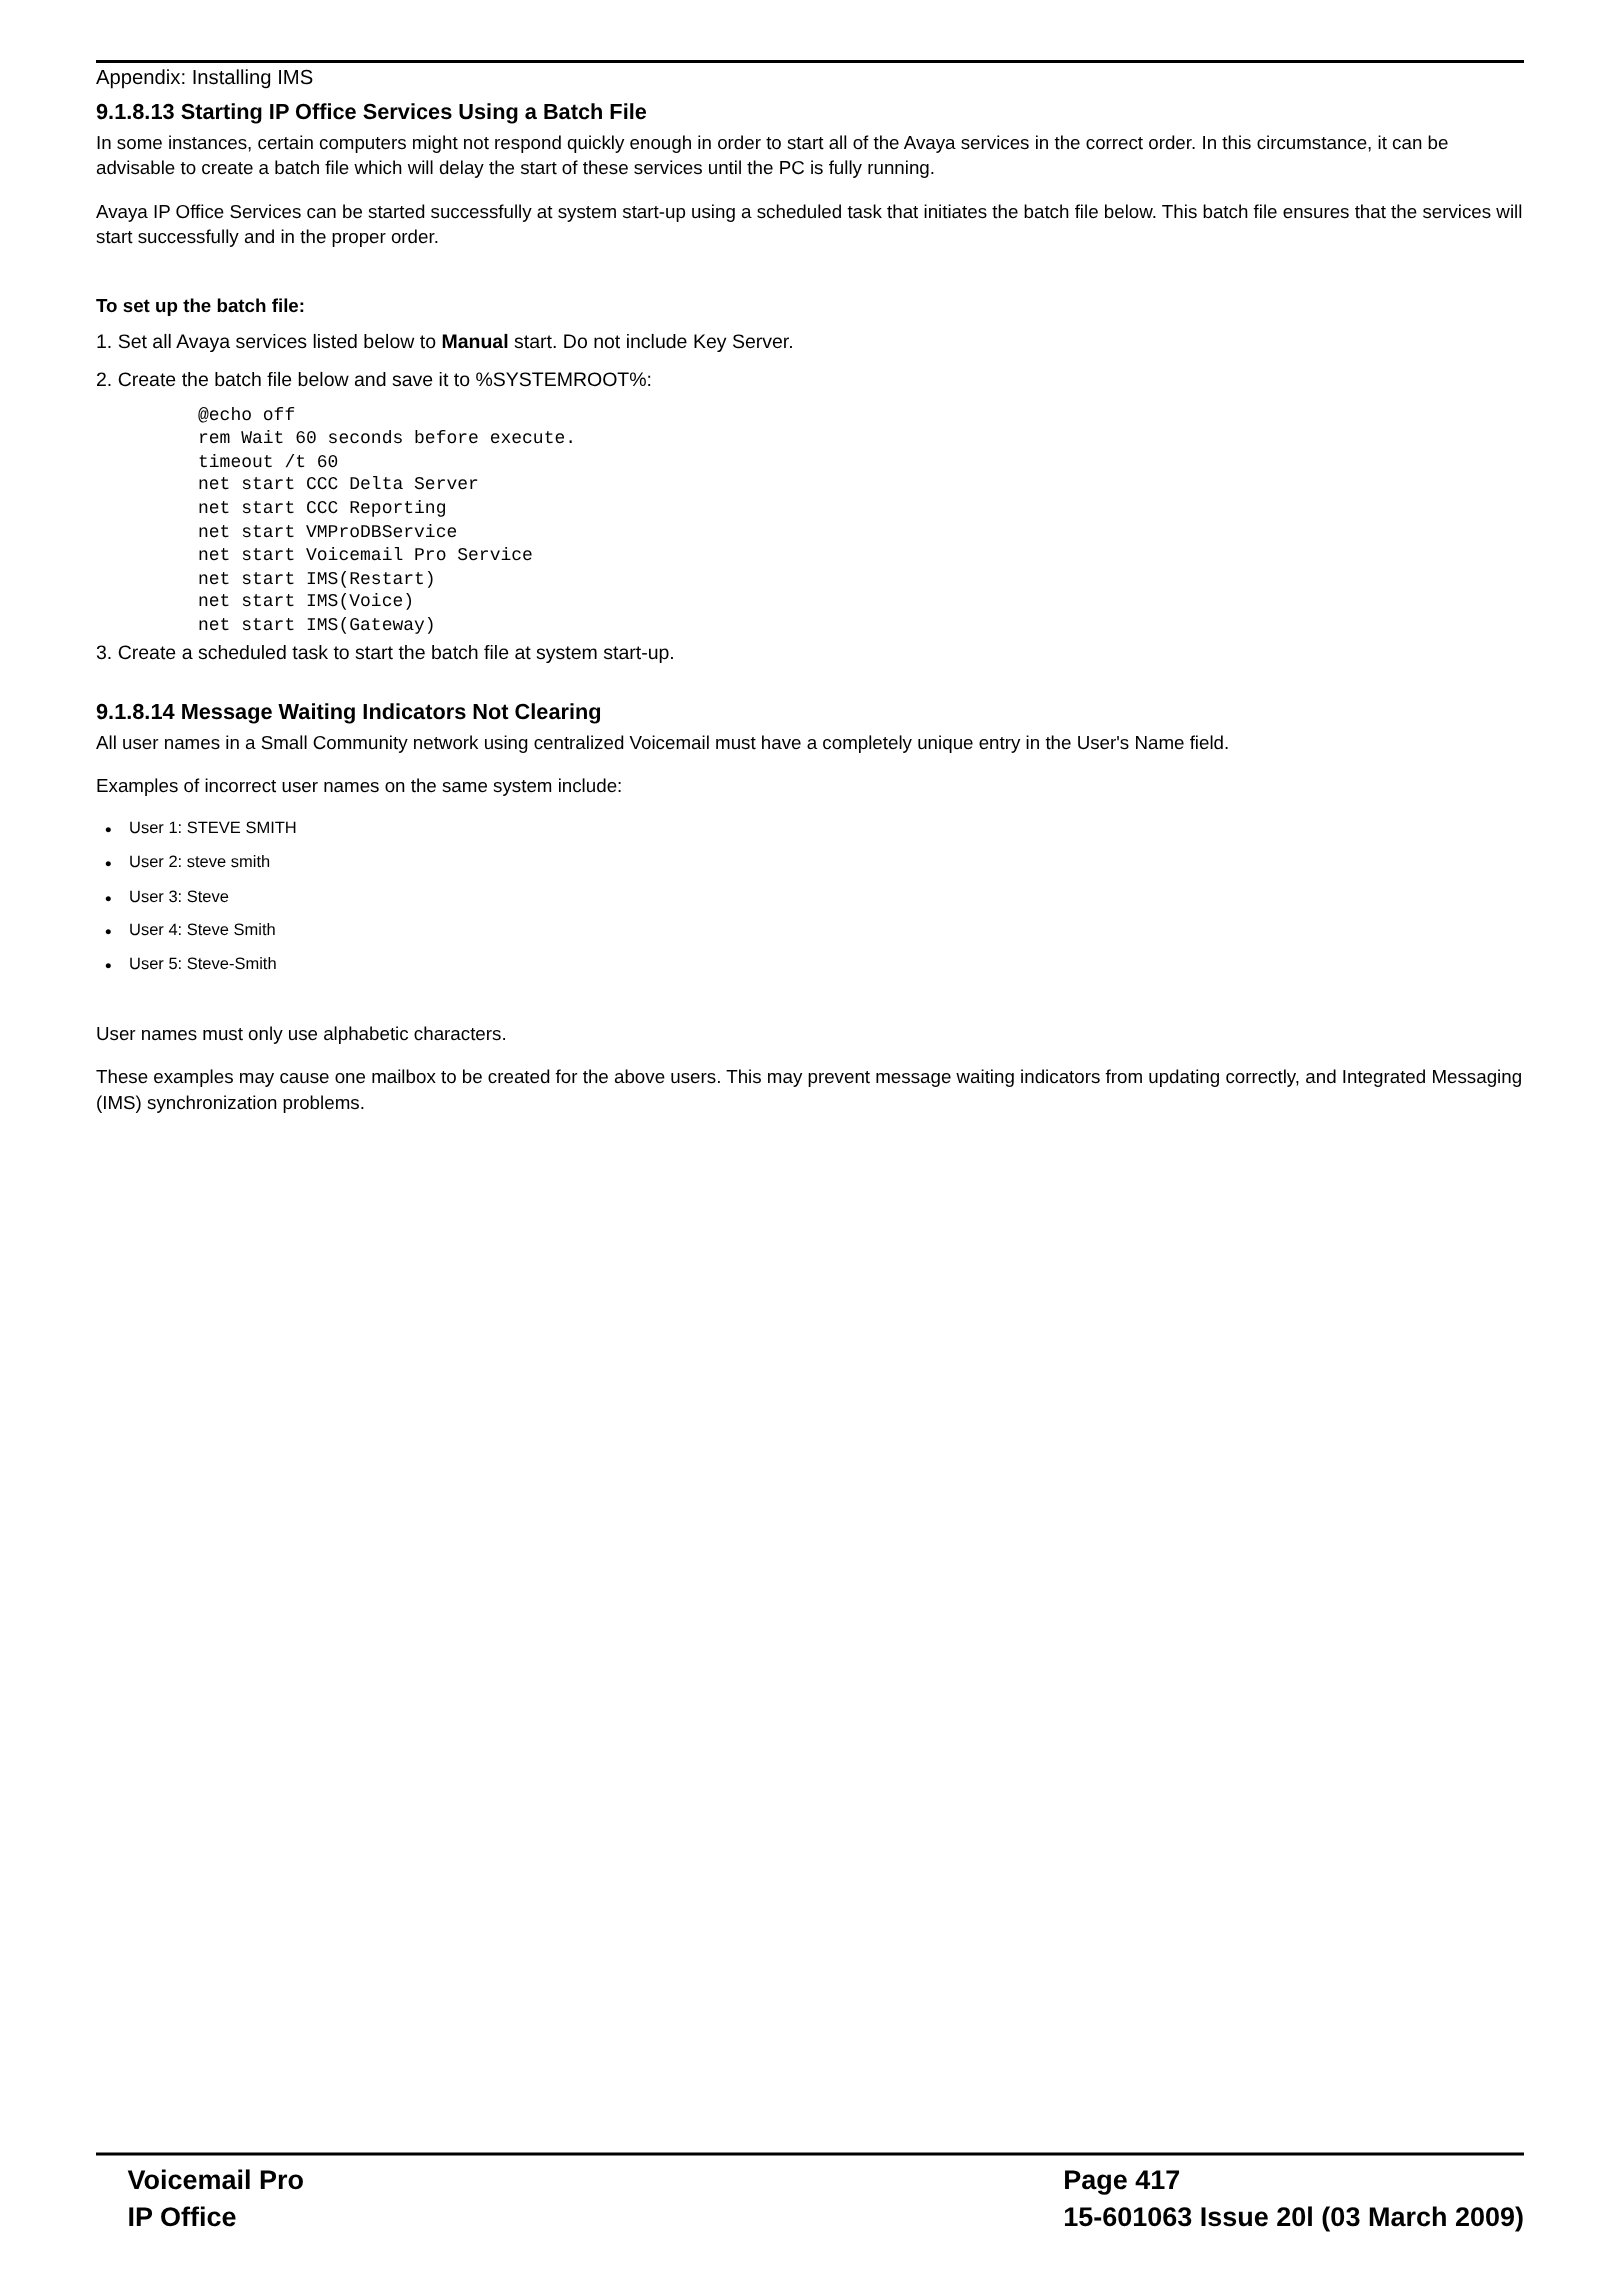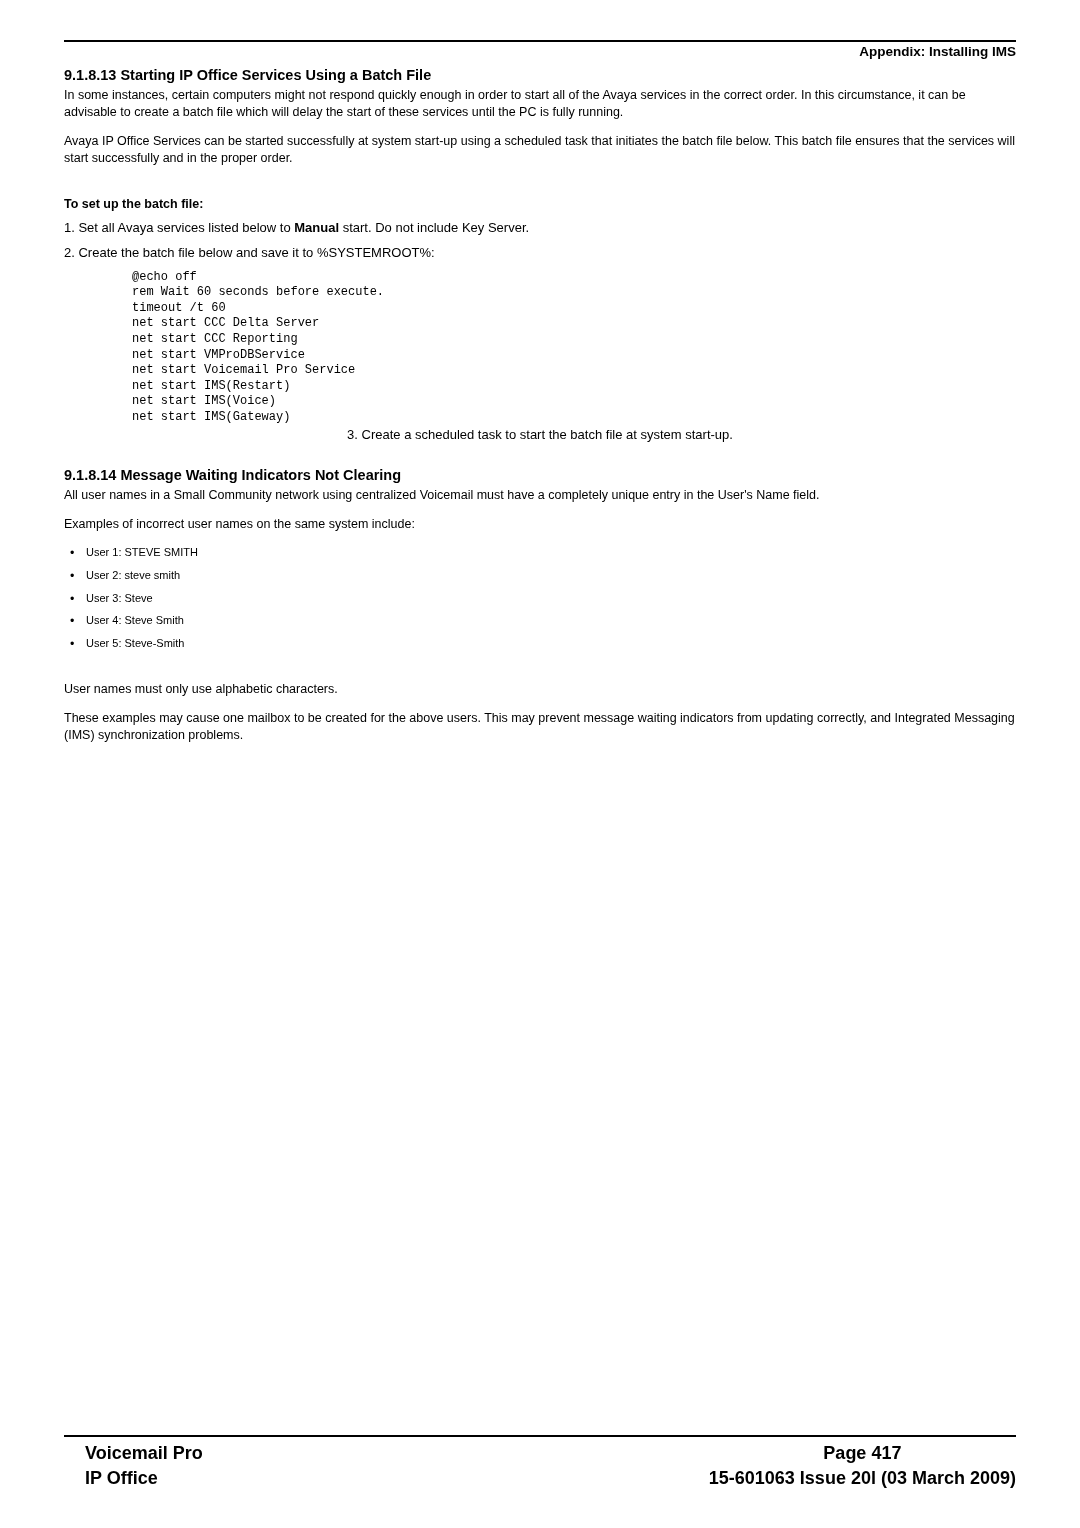--- a/index.html
+++ b/index.html
@@ -17,22 +17,22 @@
     position: relative;
     display: flex;
     flex-direction: column;
   }
   .top-rule {
     border: none;
     border-top: 2px solid #000;
     margin-bottom: 2px;
   }
   .header-line {
-    text-align: right;
-    font-weight: bold;
+    text-align: left;
+    font-weight: normal;
     font-size: 13.5px;
     margin-bottom: 6px;
     color: #000;
   }
   .h-section {
     font-weight: bold;
     font-size: 14.5px;
     margin-top: 2px;
     margin-bottom: 4px;
     font-family: Arial, Helvetica, sans-serif;
@@ -95,21 +95,21 @@
   .footer {
     display: flex;
     justify-content: space-between;
     font-weight: bold;
     font-size: 18px;
     font-family: Arial, Helvetica, sans-serif;
     line-height: 1.35;
     margin-left: 21px;
   }
   .footer .left { text-align: left; }
-  .footer .right { text-align: center; }
+  .footer .right { text-align: left; }
   b { font-weight: bold; }
 </style>
 </head>
 <body>
 
 <div class="page">
 
   <hr class="top-rule">
   <div class="header-line">Appendix: Installing IMS</div>
 
@@ -129,21 +129,21 @@
 rem Wait 60 seconds before execute.
 timeout /t 60
 net start CCC Delta Server
 net start CCC Reporting
 net start VMProDBService
 net start Voicemail Pro Service
 net start IMS(Restart)
 net start IMS(Voice)
 net start IMS(Gateway)</div>
 
-  <div class="num-item" style="margin-bottom:0;text-align:center;">3. Create a scheduled task to start the batch file at system start-up.</div>
+  <div class="num-item" style="margin-bottom:0;">3. Create a scheduled task to start the batch file at system start-up.</div>
 
   <div class="section-gap"></div>
 
   <div class="h-section">9.1.8.14 Message Waiting Indicators Not Clearing</div>
   <div class="para">All user names in a Small Community network using centralized Voicemail must have a completely unique entry in the User's Name field.</div>
   <div class="para">Examples of incorrect user names on the same system include:</div>
 
   <div class="bullets">
     <div class="bullet">User 1: STEVE SMITH</div>
     <div class="bullet">User 2: steve smith</div>

